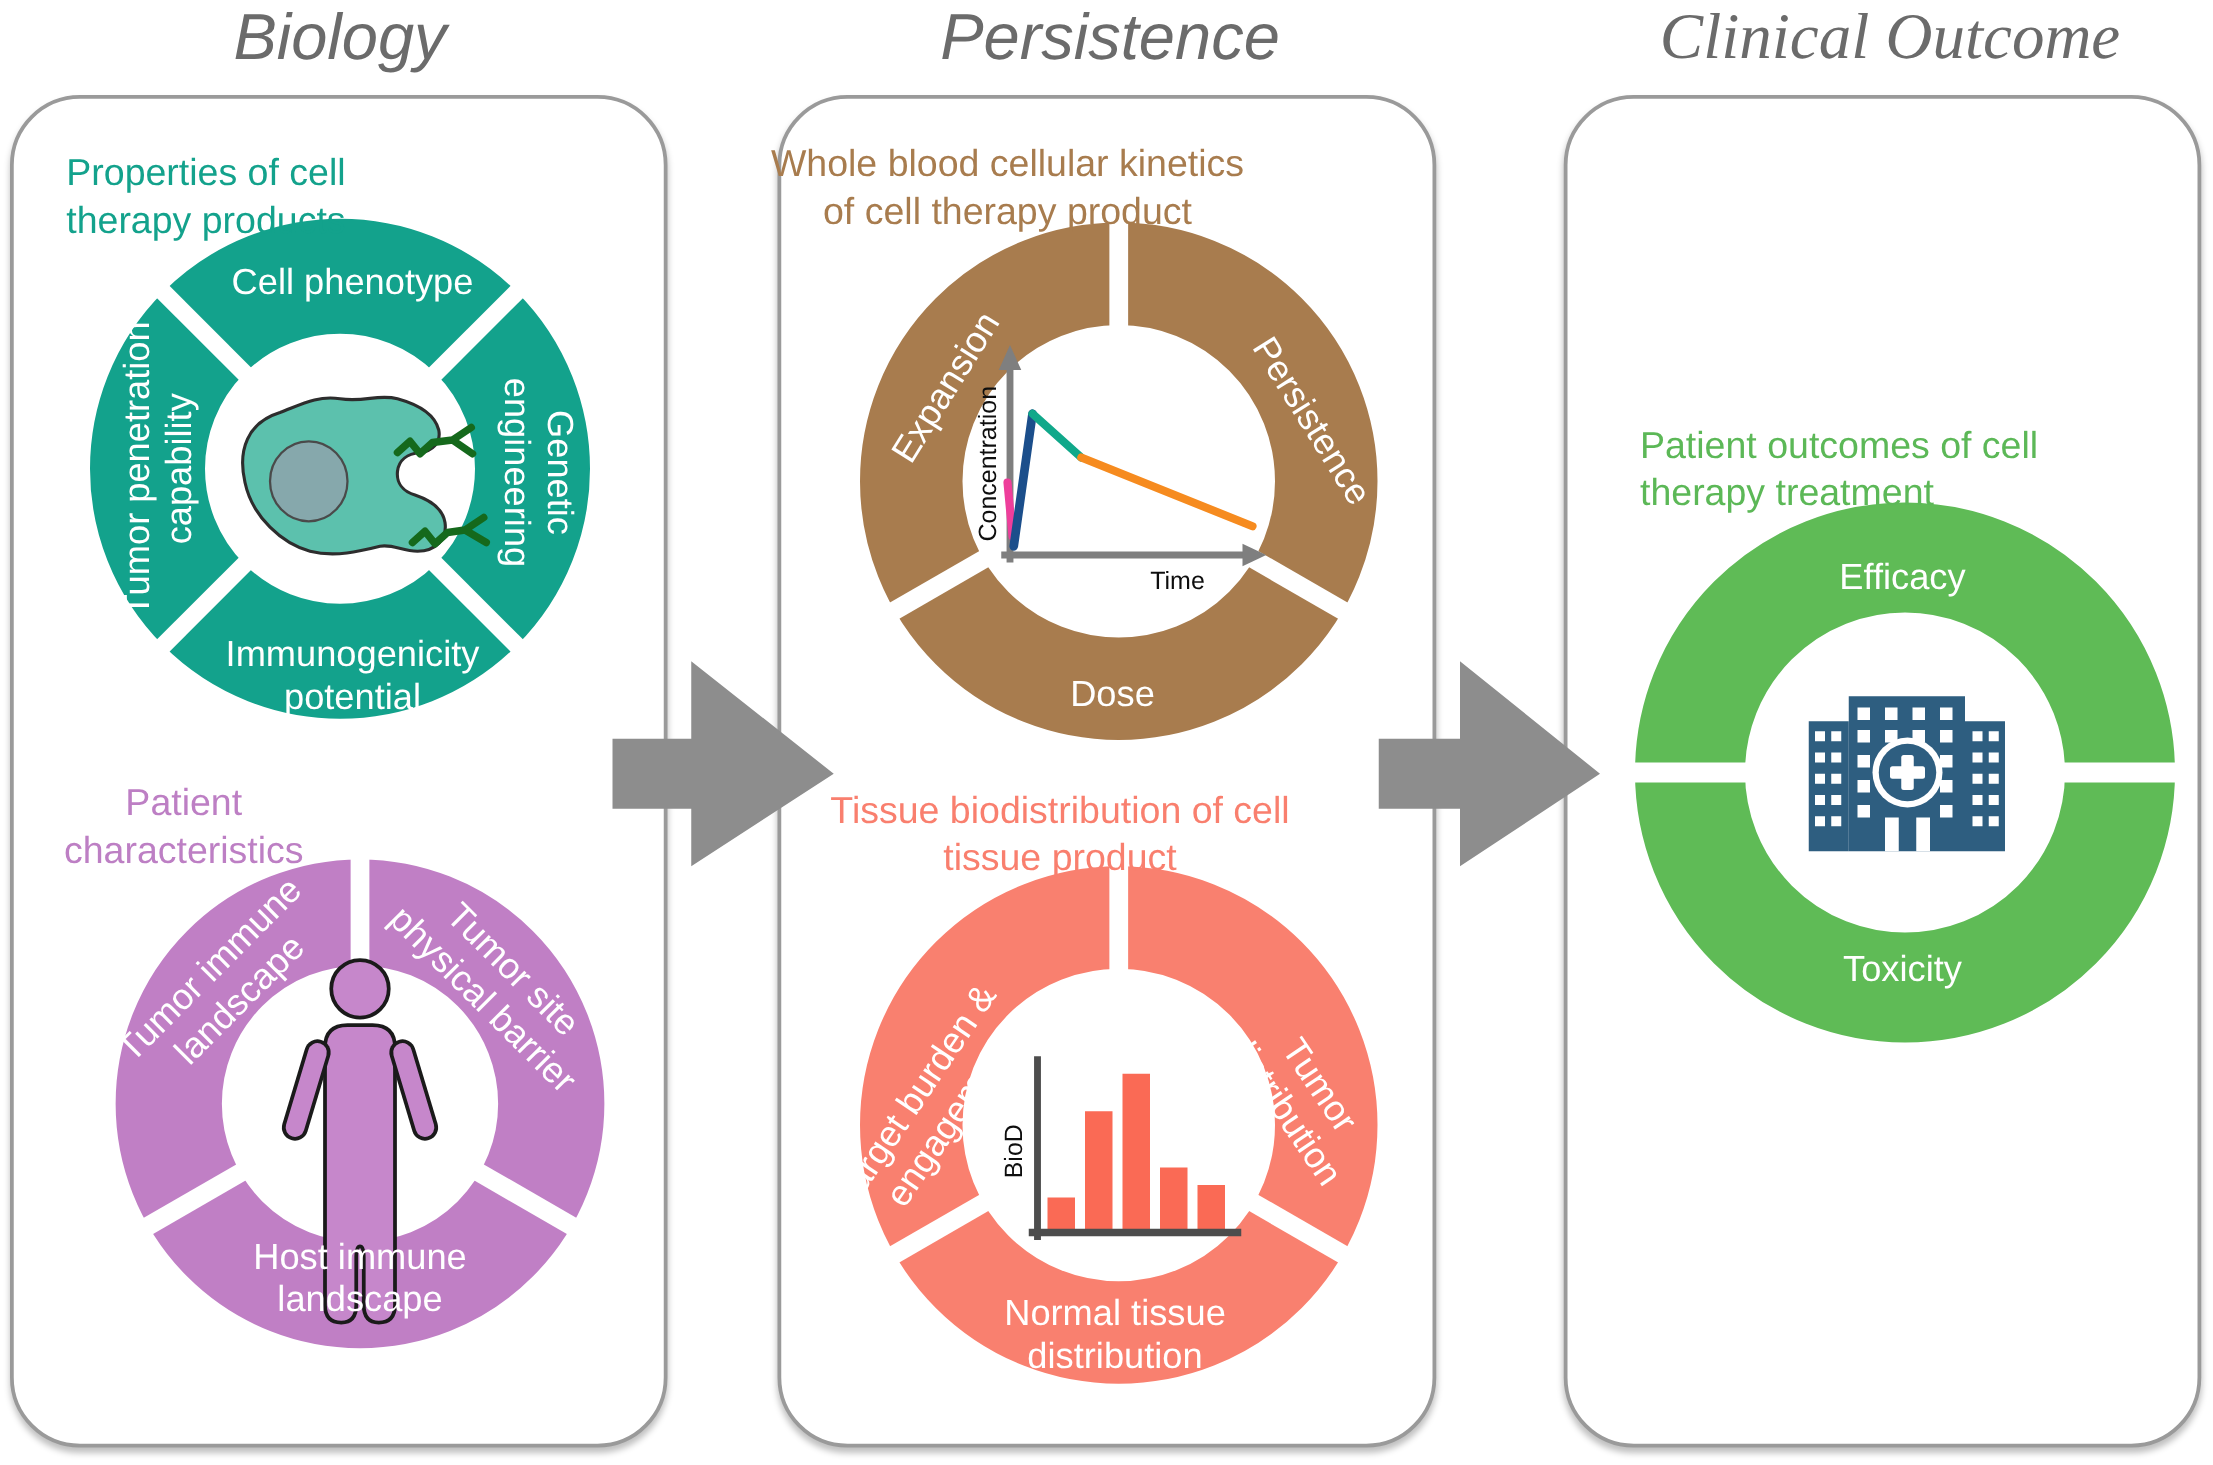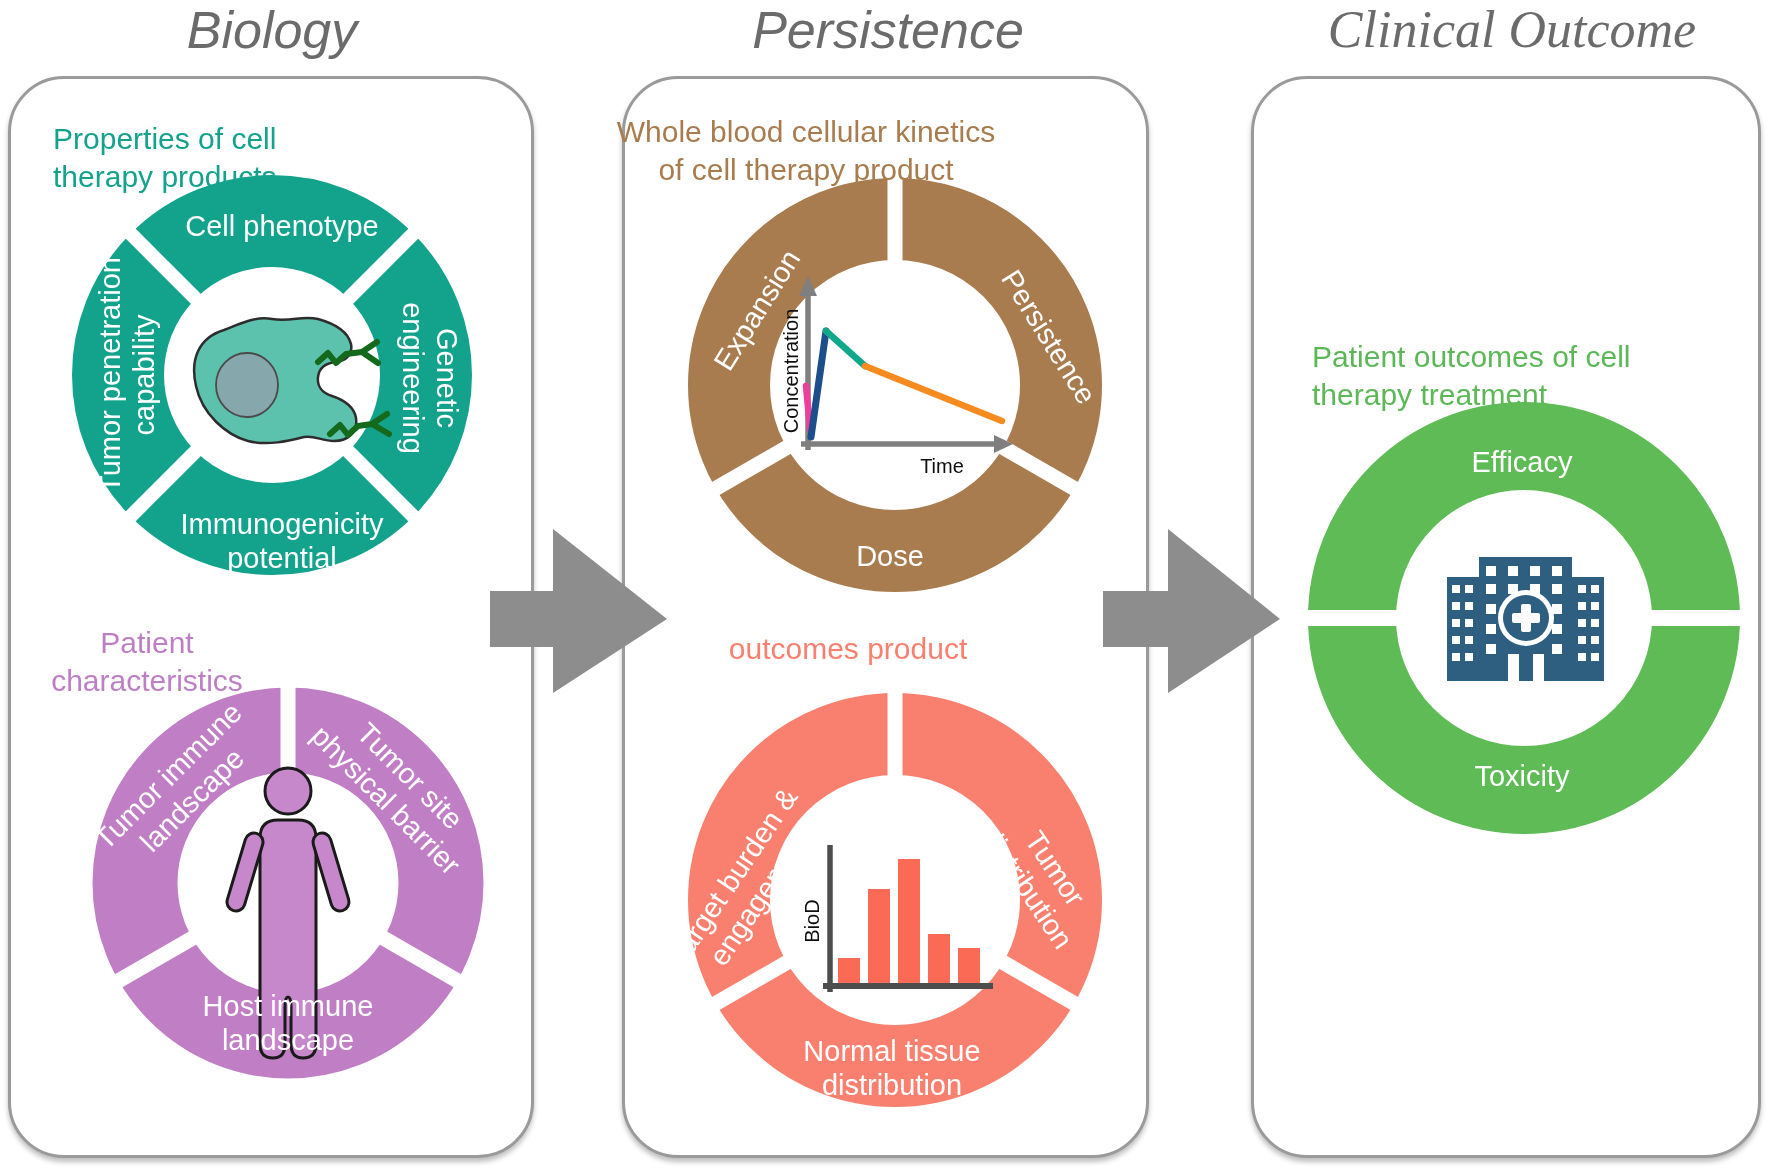--- a/index.html
+++ b/index.html
@@ -220,21 +220,22 @@
   <div class="ring-label" style="left:288px; top:1023px;">
     <div>Host immune</div>
     <div>landscape</div>
   </div>
 
   <div class="heading c-brown centered" style="left:806px; top:113px;">
     <div>Whole blood cellular kinetics</div>
     <div>of cell therapy product</div>
   </div>
   <div class="heading c-salmon centered" style="left:848px; top:630px;">
-    <div>outcomes product</div>
+    <div>Tissue biodistribution of cell</div>
+    <div>tissue product</div>
   </div>
 
   <div class="ring-label" style="left:757px; top:310px; transform:translate(-50%,-50%) rotate(-58deg);">Expansion</div>
   <div class="ring-label" style="left:1049px; top:337px; transform:translate(-50%,-50%) rotate(58deg);">Persistence</div>
   <div class="ring-label" style="left:890px; top:556px;">Dose</div>
 
   <div class="chart-label" style="left:791px; top:371px; transform:translate(-50%,-50%) rotate(-90deg);">Concentration</div>
   <div class="chart-label" style="left:908px; top:466px;margin-left:34px;">Time</div>
 
   <div class="ring-label" style="left:747px; top:886px; transform:translate(-50%,-50%) rotate(-56deg);">

